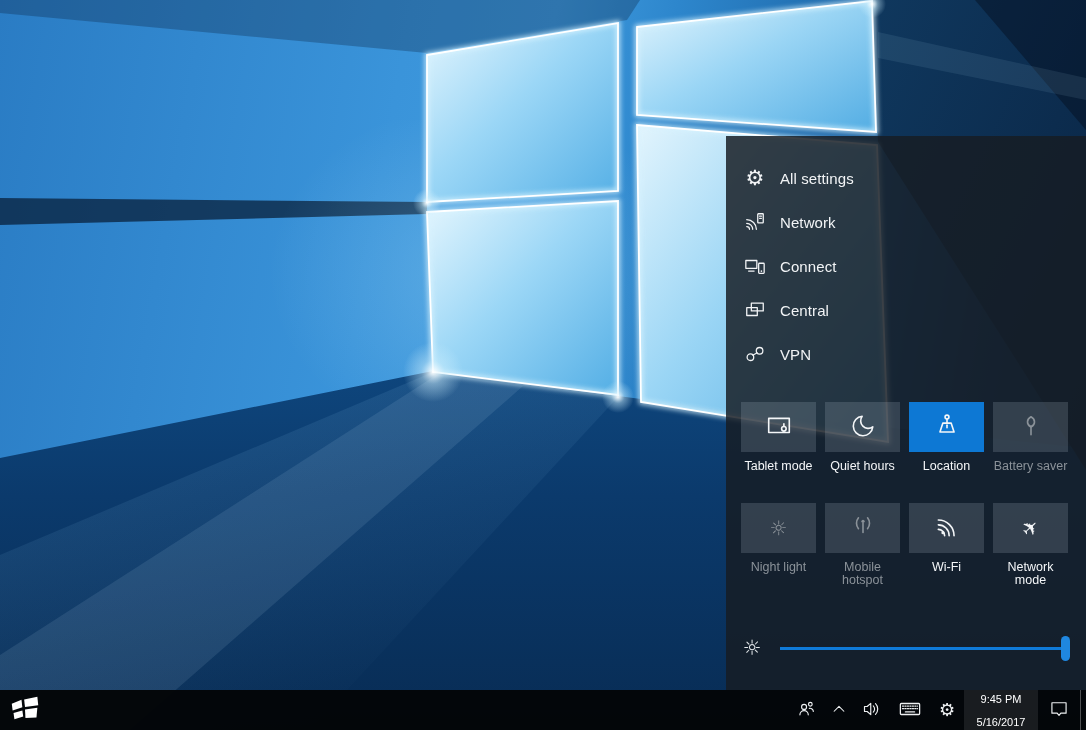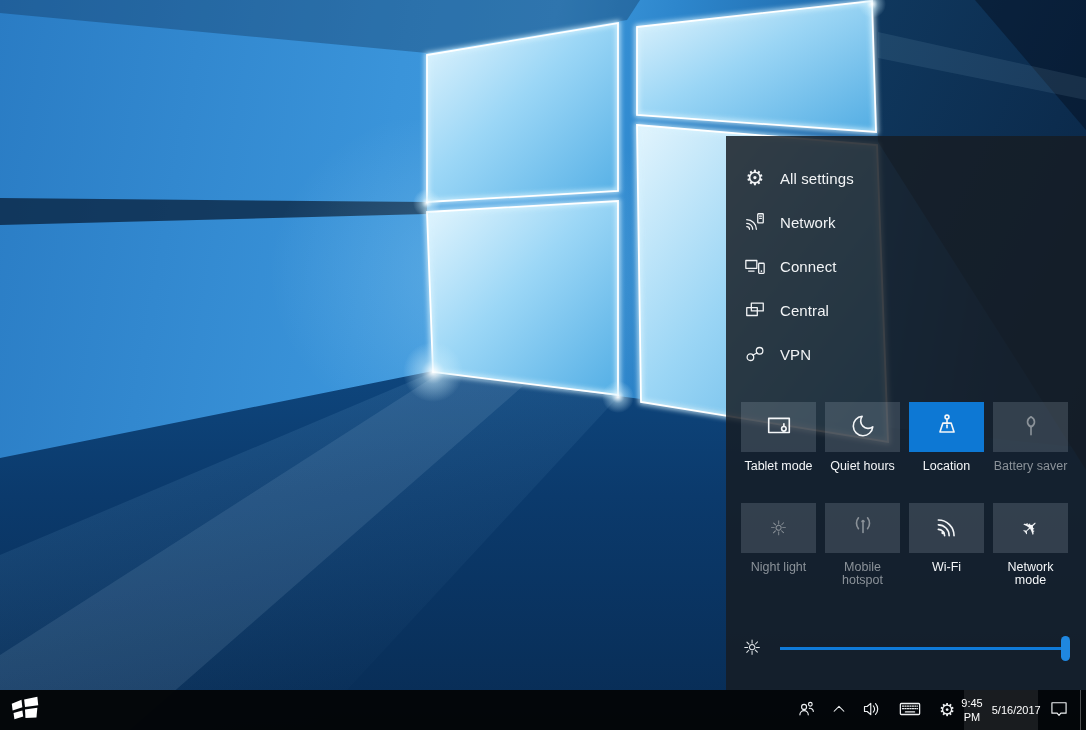--- a/index.html
+++ b/index.html
@@ -64,21 +64,21 @@
   .slider-thumb{position:absolute;right:-2px;top:2px;width:9px;height:25px;border-radius:4.5px;background:#1f87e0;}
 
   
   .taskbar{position:absolute;left:0;bottom:0;width:100%;height:40px;background:rgba(3,5,7,.97);}
   .brand{position:absolute;left:10px;top:0;height:40px;display:flex;align-items:center;gap:8px;color:#fff;}
   .brand-text{font-size:20px;font-weight:bold;letter-spacing:-.2px;}
   .tray{position:absolute;right:0;top:0;height:40px;display:flex;align-items:center;color:#eef0f2;}
   .tray-btn{background:none;border:none;color:#eef0f2;height:40px;display:flex;align-items:center;justify-content:center;padding:0;cursor:default;}
   .tray-btn svg{stroke:currentColor;fill:none;stroke-width:1.4;stroke-linecap:round;stroke-linejoin:round;}
   .w-people{width:34px;} .w-chev{width:30px;} .w-vol{width:36px;} .w-kbd{width:40px;} .w-gear{width:34px;}
-  .clock{width:74px;height:40px;background:rgba(255,255,255,.09);display:flex;flex-direction:row;
+  .clock{width:74px;height:40px;background:rgba(255,255,255,.09);display:flex;flex-direction:column;
          align-items:center;justify-content:center;font-size:11px;line-height:14px;color:#fff;gap:9px;}
   .w-ac{width:42px;}
   .show-desktop{width:5px;height:40px;border-left:1px solid rgba(255,255,255,.30);}
 </style>
 </head>
 <body>
 
 <div id="screen">
 
   <div class="wp">

